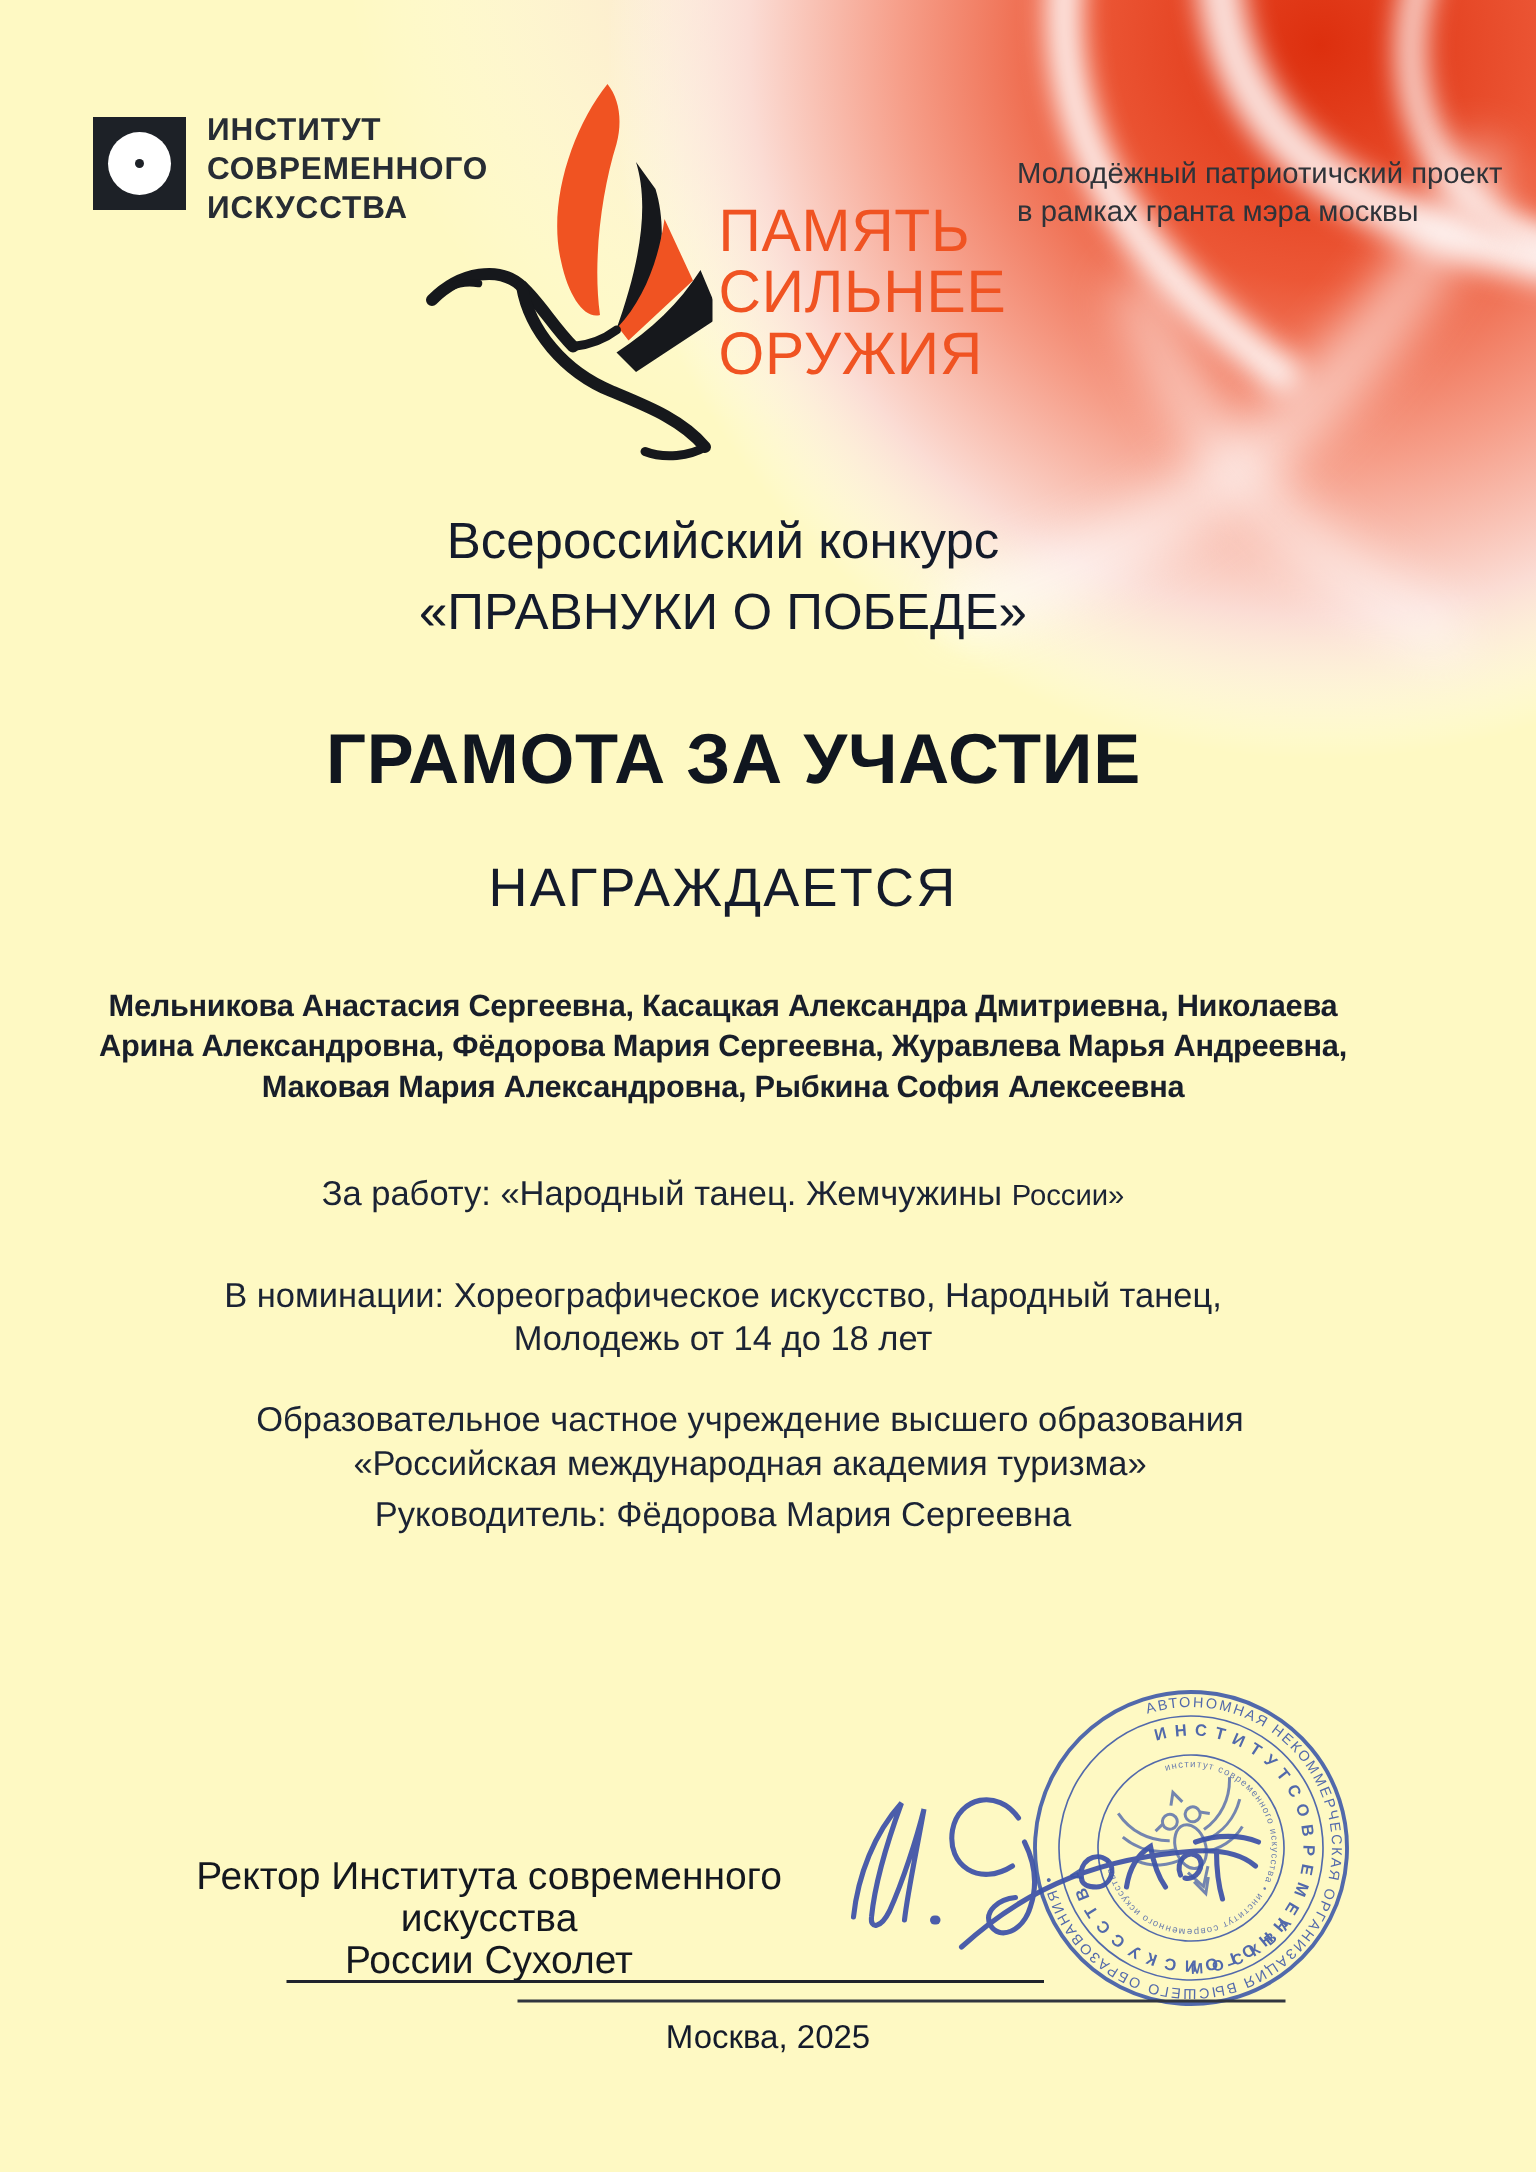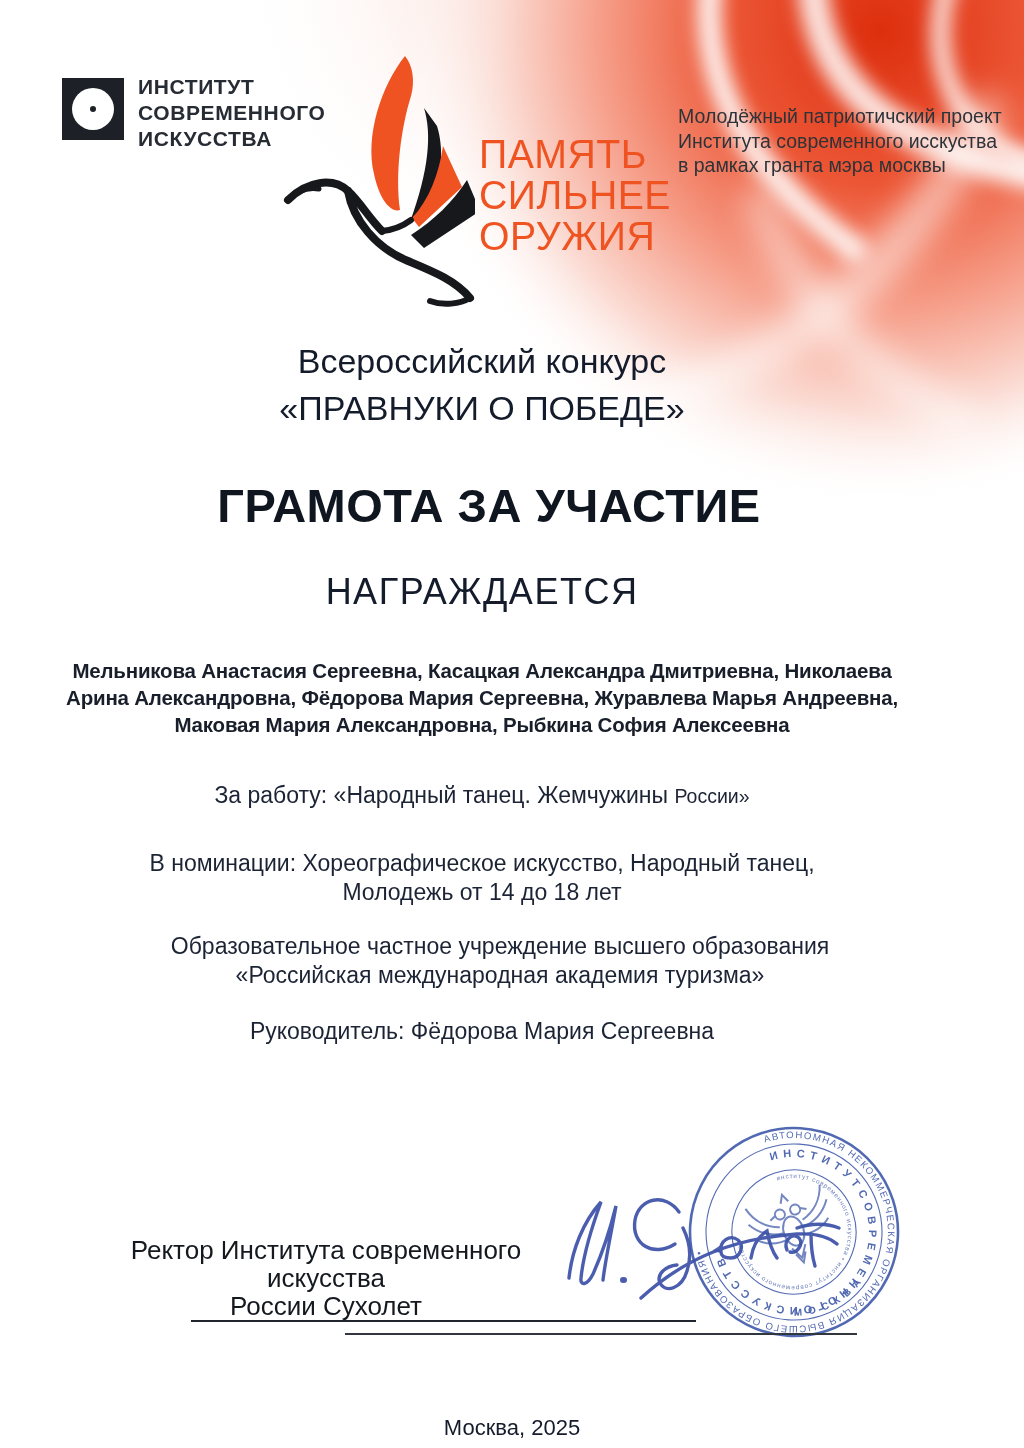--- a/index.html
+++ b/index.html
@@ -1,20 +1,20 @@
 <!DOCTYPE html>
 <html lang="ru"><head>
 <meta charset="utf-8">
 <style>
   html,body{margin:0;padding:0;background:#888;}
   .page{
     position:relative;
     width:1024px;height:1448px;
     margin:0 auto;
-    background:#ffffff;
+    background:#fef9c3;
     overflow:hidden;
     font-family:"Liberation Sans", sans-serif;
     color:#1a2130;
   }
   .bg-art{position:absolute;top:0;left:0;width:1024px;height:640px;pointer-events:none;}
 
   
   .isi-mark{position:absolute;left:62px;top:78px;width:62px;height:62px;background:#1d2127;}
   .isi-mark .circle{position:absolute;left:50%;top:50%;width:42px;height:42px;margin:-21px 0 0 -21px;border-radius:50%;background:#ffffff;}
   .isi-mark .dot{position:absolute;left:50%;top:50%;width:6px;height:6px;margin:-3px 0 0 -3px;border-radius:50%;background:#1d2127;}
@@ -26,30 +26,30 @@
   
   .main{position:absolute;left:0;top:338px;width:964px;text-align:center;}
   .contest{font-size:34px;line-height:47px;color:#141b2b;}
   .award-title{margin-top:46px;font-size:47px;font-weight:700;color:#10161f;letter-spacing:.5px;padding-left:14px;}
   .awarded{margin-top:38px;font-size:36px;letter-spacing:1.5px;color:#141b2b;}
   .recipients{margin:44px auto 0;width:880px;font-size:20.5px;line-height:27px;font-weight:700;color:#181e2a;letter-spacing:-.2px;}
   .work{margin-top:44px;font-size:23px;color:#1b2334;}
   .work .small{font-size:19.5px;}
   .nomination{margin-top:40px;font-size:23px;line-height:29px;color:#1b2334;}
   .organization{margin-top:25px;font-size:23px;line-height:29px;color:#1b2334;margin-left:36px;}
-  .supervisor{margin-top:28px;font-size:23px;color:#1b2334;}
+  .supervisor{margin-top:6px;font-size:23px;color:#1b2334;}
 
   
   .rector{position:absolute;left:120px;top:1236px;width:412px;text-align:center;font-size:26px;line-height:28px;color:#14181f;}
   .signature{position:absolute;left:545px;top:1178px;}
   .seal{position:absolute;left:683px;top:1121px;}
   .sig-line{position:absolute;height:2px;background:#20242c;}
   .sig-line.l1{left:191px;top:1320px;width:505px;}
   .sig-line.l2{left:345px;top:1333px;width:512px;background:#31363f;}
-  .city{position:absolute;left:0;top:1415px;width:1024px;text-align:center;font-size:22px;color:#141b2b;}
+  .city{position:absolute;left:0;top:1345px;width:1024px;text-align:center;font-size:22px;color:#141b2b;}
 </style>
 </head>
 <body>
 
 <div class="page">
 
   <svg class="bg-art" width="1024" height="640" viewBox="0 0 1024 640">
     <defs>
       <radialGradient id="rg1" cx="880" cy="30" r="560" gradientUnits="userSpaceOnUse">
         <stop offset="0" stop-color="#dd2f0e"></stop>
@@ -105,21 +105,20 @@
   </svg>
 
   <div class="wordmark">
     <div>ПАМЯТЬ</div>
     <div>СИЛЬНЕЕ</div>
     <div>ОРУЖИЯ</div>
   </div>
 
   <div class="project-note">
     <div>Молодёжный патриотичский проект</div>
-    <div>Института современного исскуства</div>
     <div>в рамках гранта мэра москвы</div>
   </div>
 
   <div class="main">
     <div class="contest">
       <div>Всероссийский конкурс</div>
       <div>«ПРАВНУКИ О ПОБЕДЕ»</div>
     </div>
     <div class="award-title">ГРАМОТА ЗА УЧАСТИЕ</div>
     <div class="awarded">НАГРАЖДАЕТСЯ</div>

